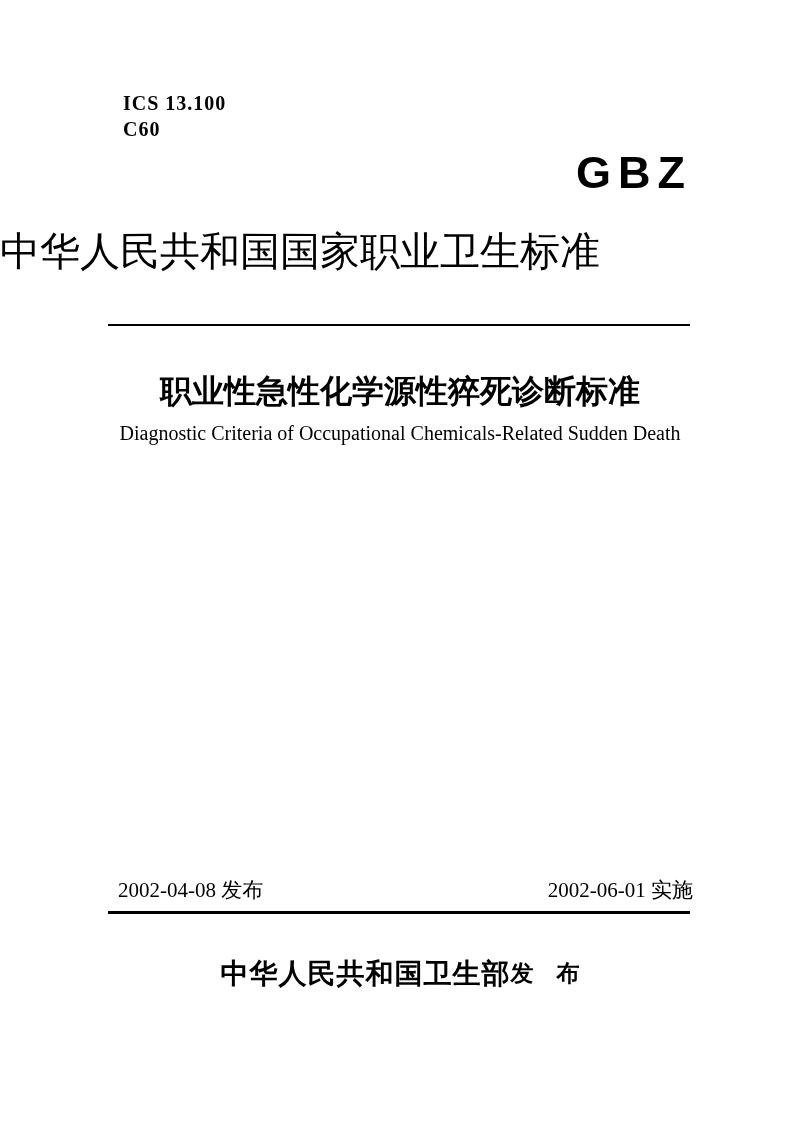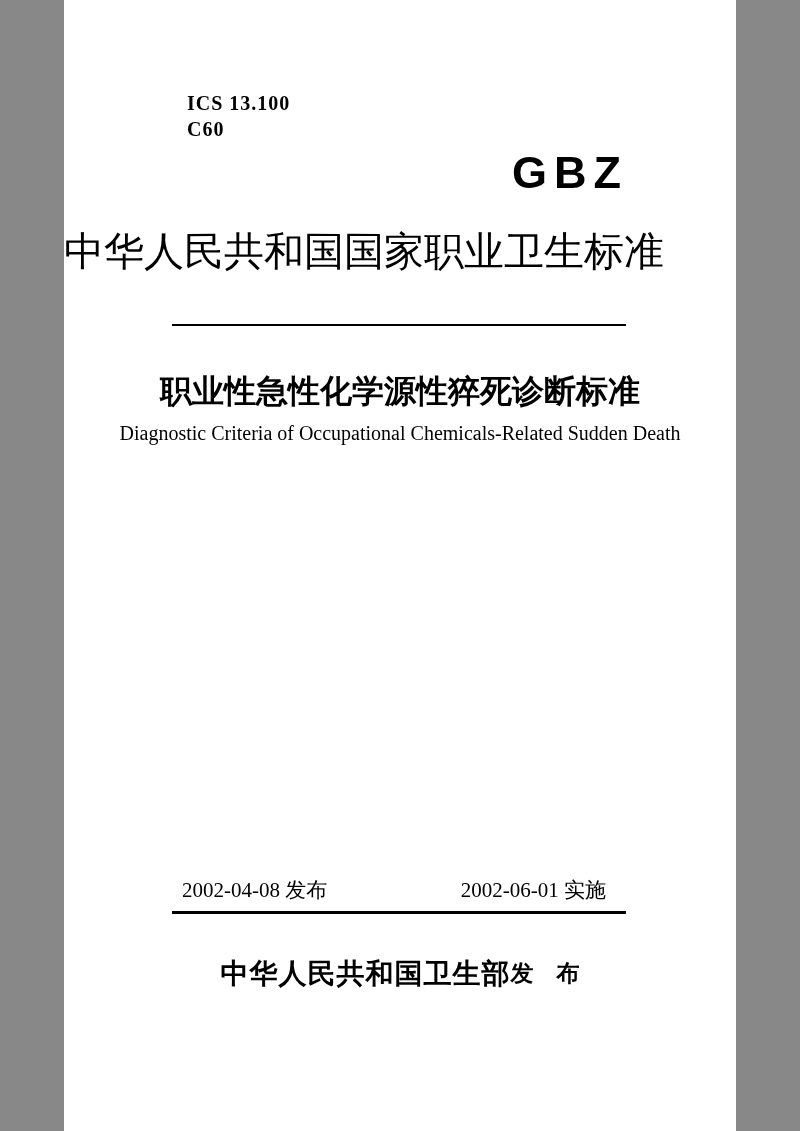--- a/index.html
+++ b/index.html
@@ -1,20 +1,20 @@
 <!DOCTYPE html>
 <html><head>
 <meta charset="utf-8">
 <style>
   * { margin: 0; padding: 0; box-sizing: border-box; }
   html, body { background: #888; }
   body { display: flex; justify-content: center; }
   #page {
     position: relative;
-    width: 672px;
+    width: 800px;
     height: 1131px;
     background: #ffffff;
     color: #000000;
     overflow: hidden;
     font-family: "Liberation Sans", sans-serif;
   }
   .ics-block {
     position: absolute;
     left: 123px;
     top: 90px;
@@ -81,21 +81,21 @@
     top: 421px;
     text-align: center;
     font-family: "Liberation Serif", serif;
     font-size: 20px;
     line-height: 1.25;
     white-space: nowrap;
   }
   .dates-row {
     position: absolute;
     left: 118px;
-    right: 130px;
+    right: 107px;
     top: 878px;
     display: flex;
     justify-content: space-between;
     font-family: "Liberation Serif", serif;
     font-size: 21px;
     line-height: 1.2;
   }
   .rule-bottom {
     position: absolute;
     left: 108px;

